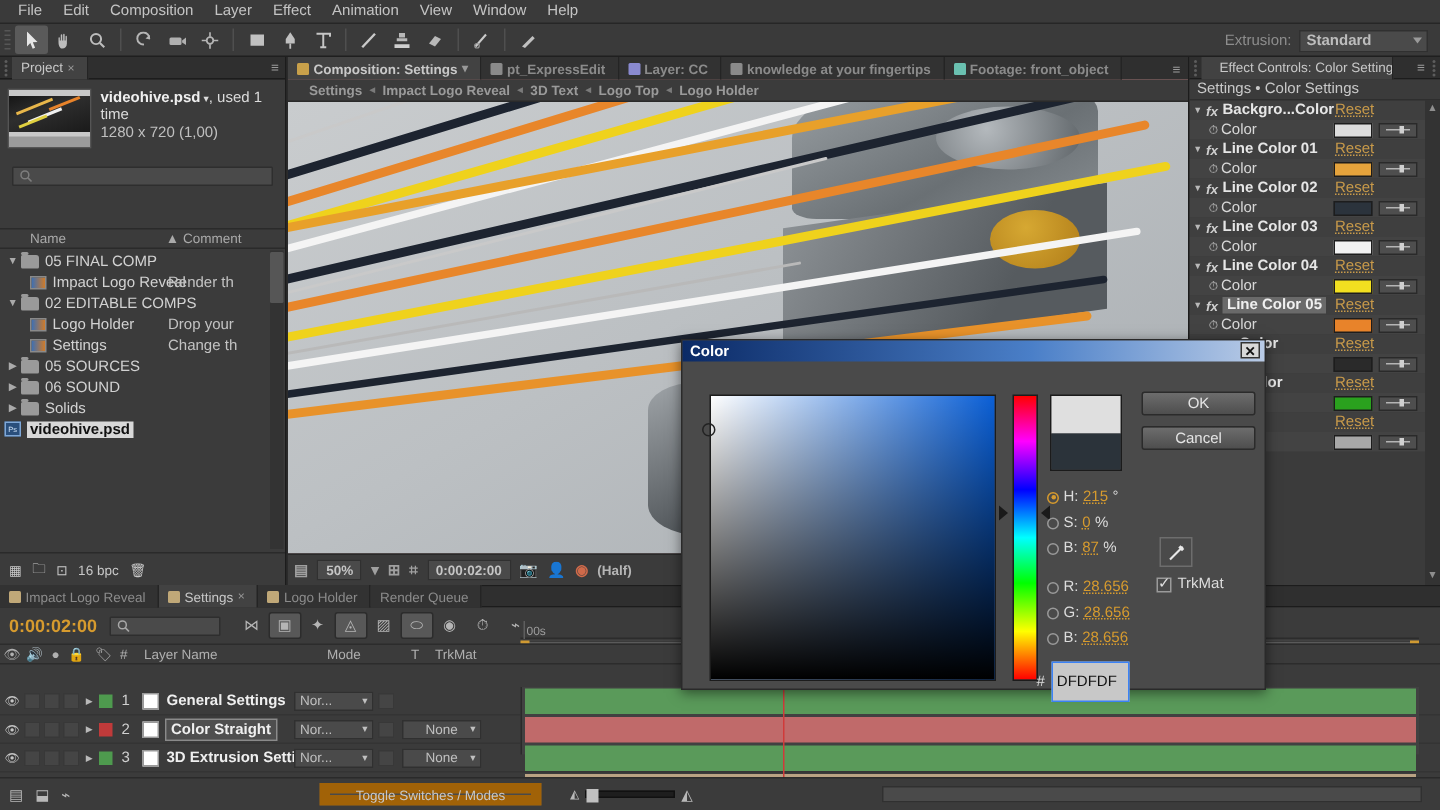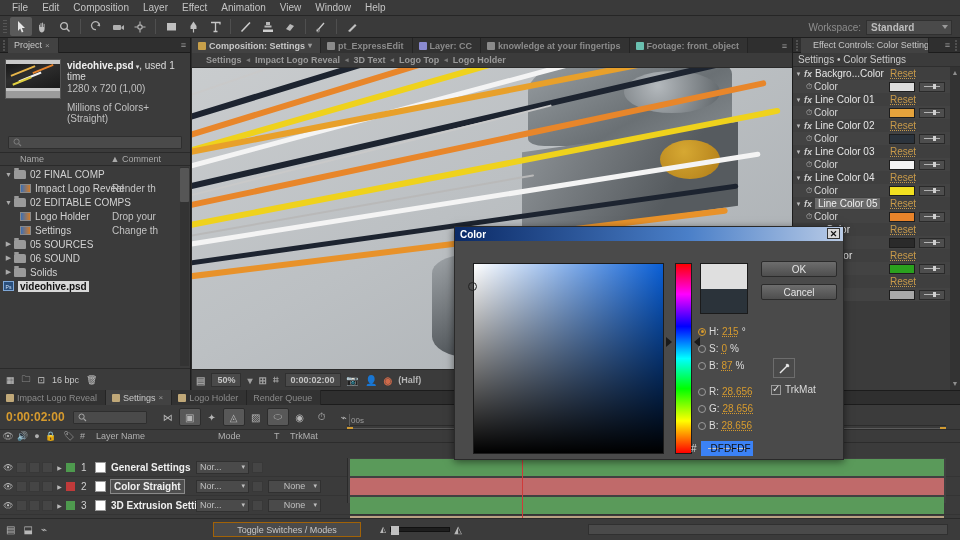--- a/index.html
+++ b/index.html
@@ -111,21 +111,21 @@
   .fx-sub { height:14px; display:flex; align-items:center; padding-left:5px; font-size:10px;
             color:#c9c9c9; background:#3b3b3b; border-bottom:1px solid #2e2e2e;}
   .fx-list { position:absolute; left:0; top:29px; right:10px; bottom:0; overflow:hidden;}
   .fxrow { height:13px; display:flex; align-items:center; font-size:10px; position:relative;}
   .fxrow.eff { background:#3f3f3f; }
   .fxrow.eff.sel .nm { background:#6a6a6a; color:#f0f0f0; padding:0 3px; }
   .fxrow.prop { background:#434343; }
   .fxrow .tw { width:11px; text-align:center; font-size:6px; color:#b9b9b9;}
   .fxrow .fxi { width:11px; font-style:italic; font-weight:bold; color:#cfcfcf; font-size:9px;}
   .fxrow .sw { width:10px; text-align:center; color:#c5c5c5; font-size:8px;}
-  .fxrow .nm { color:#e6e6e6; font-weight:normal; }
+  .fxrow .nm { color:#e6e6e6; font-weight:bold; }
   .fxrow.prop .nm { font-weight:normal; color:#d8d8d8;}
   .fxrow .reset { position:absolute; left:97px; color:#c89a4a; text-decoration:underline;
                   text-decoration-style:dotted; font-weight:normal;}
   .swatch { position:absolute; left:96px; width:26px; height:10px; border:1px solid #1d1d1d;}
   .slidebtn { position:absolute; left:126px; width:26px; height:10px; background:#4e4e4e;
               border:1px solid #2a2a2a; display:flex; align-items:center; justify-content:center;}
   .slidebtn .ln { width:16px; height:1px; background:#b4b4b4; position:relative;}
   .slidebtn .ln:after{content:"";position:absolute;left:9px;top:-2px;width:3px;height:5px;background:#d0d0d0;}
   .fxscroll { position:absolute; right:0; top:29px; width:10px; bottom:0; background:#333;}
   .fxscroll .ar { position:absolute; left:1px; width:8px; height:8px; color:#8e8e8e; font-size:7px;
@@ -169,21 +169,21 @@
   .ruler { position:absolute; left:347px; top:23px; right:14px; height:12px; background:#3b3b3b;
            border-bottom:1px solid #2c2c2c;}
   .ruler .tk { position:absolute; top:2px; font-size:8px; color:#9d9d9d;}
   .ruler .mk { position:absolute; top:0; width:1px; height:12px; background:#5e5e5e;}
   .wa { position:absolute; left:347px; top:36px; right:14px; height:10px; background:#5a5a5a;
         border:1px solid #3a3a3a;}
   .wa .cap { position:absolute; top:-1px; width:6px; height:11px; background:#d09a32;}
   .playhead { position:absolute; top:0; width:1px; background:#d03a3a; }
   .tl-foot { position:absolute; left:0; bottom:0; right:0; height:22px; background:#3b3b3b;
              border-top:1px solid #2a2a2a; display:flex; align-items:center; gap:8px; padding-left:6px;}
-  .tsm { position:absolute; left:213px; width:148px; height:15px; background:#4a4a4a; border:1px solid #a16207;
+  .tsm { position:absolute; left:213px; width:148px; height:15px; background:#4a4a4a; border:7px solid #a16207;
          font-size:9px; color:#c8c8c8; display:flex; align-items:center; justify-content:center;}
   .zoomsl { position:absolute; left:380px; display:flex; align-items:center; gap:4px;}
   .zoomsl .track { width:60px; height:5px; background:#1e1e1e; border:1px solid #111;}
   .hscroll { position:absolute; left:588px; right:12px; height:11px; background:#4a4a4a; border:1px solid #303030;}
 
   
   .dlg { position:absolute; left:454px; top:226px; width:390px; height:234px; background:#4a4a4a;
          border:1px solid #2a2a2a; box-shadow:0 2px 8px rgba(0,0,0,.5); }
   .dlg-title { height:14px; background:linear-gradient(90deg,#0b2a66,#4a7fc8 60%,#b9cbe6);
                display:flex; align-items:center; padding-left:5px; font-size:10px; color:#fff;
@@ -211,21 +211,21 @@
   .frow { display:flex; align-items:center; gap:3px; height:17px; font-size:10px;}
   .frow .rad { width:8px; height:8px; border:1px solid #9a9a9a; border-radius:50%; background:#4a4a4a;
                position:relative;}
   .frow .rad.on:after{content:"";position:absolute;left:1.5px;top:1.5px;width:3px;height:3px;border-radius:50%;background:#d79b2e;}
   .frow .rad.on{border-color:#d79b2e;}
   .frow .lb { color:#dcdcdc; }
   .frow .vl { color:#d79b2e; text-decoration:underline; text-decoration-style:dotted;}
   .frow .un { color:#dcdcdc; }
   .hexrow { position:absolute; left:236px; top:200px; display:flex; align-items:center; gap:4px;}
   .hexrow .hsh { color:#dcdcdc; font-size:10px;}
-  .hexrow .hbox { width:52px; height:15px; background:#c8c8c8; border:7px solid #3b82f6;
+  .hexrow .hbox { width:52px; height:27px; background:#c8c8c8; border:1px solid #3b82f6;
                   font-size:10px; color:#111; display:flex; align-items:center; padding-left:3px;}
   .dbtn { position:absolute; width:76px; height:16px; background:linear-gradient(180deg,#6d6d6d,#4e4e4e);
           border:1px solid #2b2b2b; border-radius:2px; font-size:10px; color:#e4e4e4;
           display:flex; align-items:center; justify-content:center;}
   .eyed { position:absolute; left:318px; top:117px; width:22px; height:20px; background:#4a4a4a;
           border:1px solid #6d6d6d; display:flex; align-items:center; justify-content:center;}
   .prevck { position:absolute; left:316px; top:143px; display:flex; align-items:center; gap:4px;
             font-size:10px; color:#dcdcdc;}
   .prevck .ck { width:10px; height:10px; background:#4a4a4a; border:1px solid #9a9a9a; position:relative;}
   .prevck .ck:after{content:"✓"; position:absolute; left:0; top:-3px; font-size:10px; color:#e0e0e0;}
@@ -332,21 +332,21 @@
           <circle cx="3" cy="9.5" r="1.5" fill="none" stroke="#9a9a9a" stroke-width=".8"></circle>
         </svg>
     </div>
     <div class="tsep"></div>
     <div class="tbtn">
       <svg width="12" height="12" viewBox="0 0 12 12">
           <path d="M2 10 L9 3 L10.5 4.5 L4 11 Z" fill="#c0c0c0"></path>
         </svg>
     </div>
     <div class="ws">
-      <span class="lbl">Workspace:</span>
+      <span class="lbl">Extrusion:</span>
       <span class="sel-box">
         <span>Standard</span>
         <span class="arrow"></span>
       </span>
     </div>
   </div>
 
   <div class="project">
     <div class="panel-tabbar">
       <div class="dots">
@@ -373,21 +373,20 @@
           <div class="st" style="left:6px;top:16px;width:20px;background:#e0d040"></div>
         </div>
         <div class="bar2"></div>
         <div class="bar3"></div>
       </div>
       <div class="proj-meta">
         <div class="l1">
           <b>videohive.psd</b><span style="font-size:7px">&nbsp;▾</span><span>, used 1 time</span>
         </div>
         <div class="l2">1280 x 720 (1,00)</div>
-        <div class="l3">Millions of Colors+ (Straight)</div>
       </div>
     </div>
 
     <div class="proj-search">
       <svg width="9" height="9" viewBox="0 0 9 9">
           <circle cx="3.6" cy="3.6" r="2.6" fill="none" stroke="#b0b0b0" stroke-width="1"></circle>
           <line x1="5.6" y1="5.6" x2="8" y2="8" stroke="#b0b0b0" stroke-width="1.1"></line>
         </svg>
     </div>
 
@@ -395,21 +394,21 @@
       <span class="c-name">Name</span>
       <span class="c-sort">▲</span>
       <span class="c-com">Comment</span>
     </div>
 
     <div class="proj-list" id="projlist">
         <div class="prow-wrap">
           <div class="prow">
             <span class="tw">▼</span>
             <span class="fold"></span>
-            <span class="nm">02 FINAL COMP</span>
+            <span class="nm">05 FINAL COMP</span>
           </div>
         </div>
         <div class="prow-wrap">
           <div class="prow indent">
             <span class="cmp"></span>
             <span class="nm">Impact Logo Reveal</span>
             <span class="cm">Render th</span>
           </div>
         </div>
         <div class="prow-wrap">

